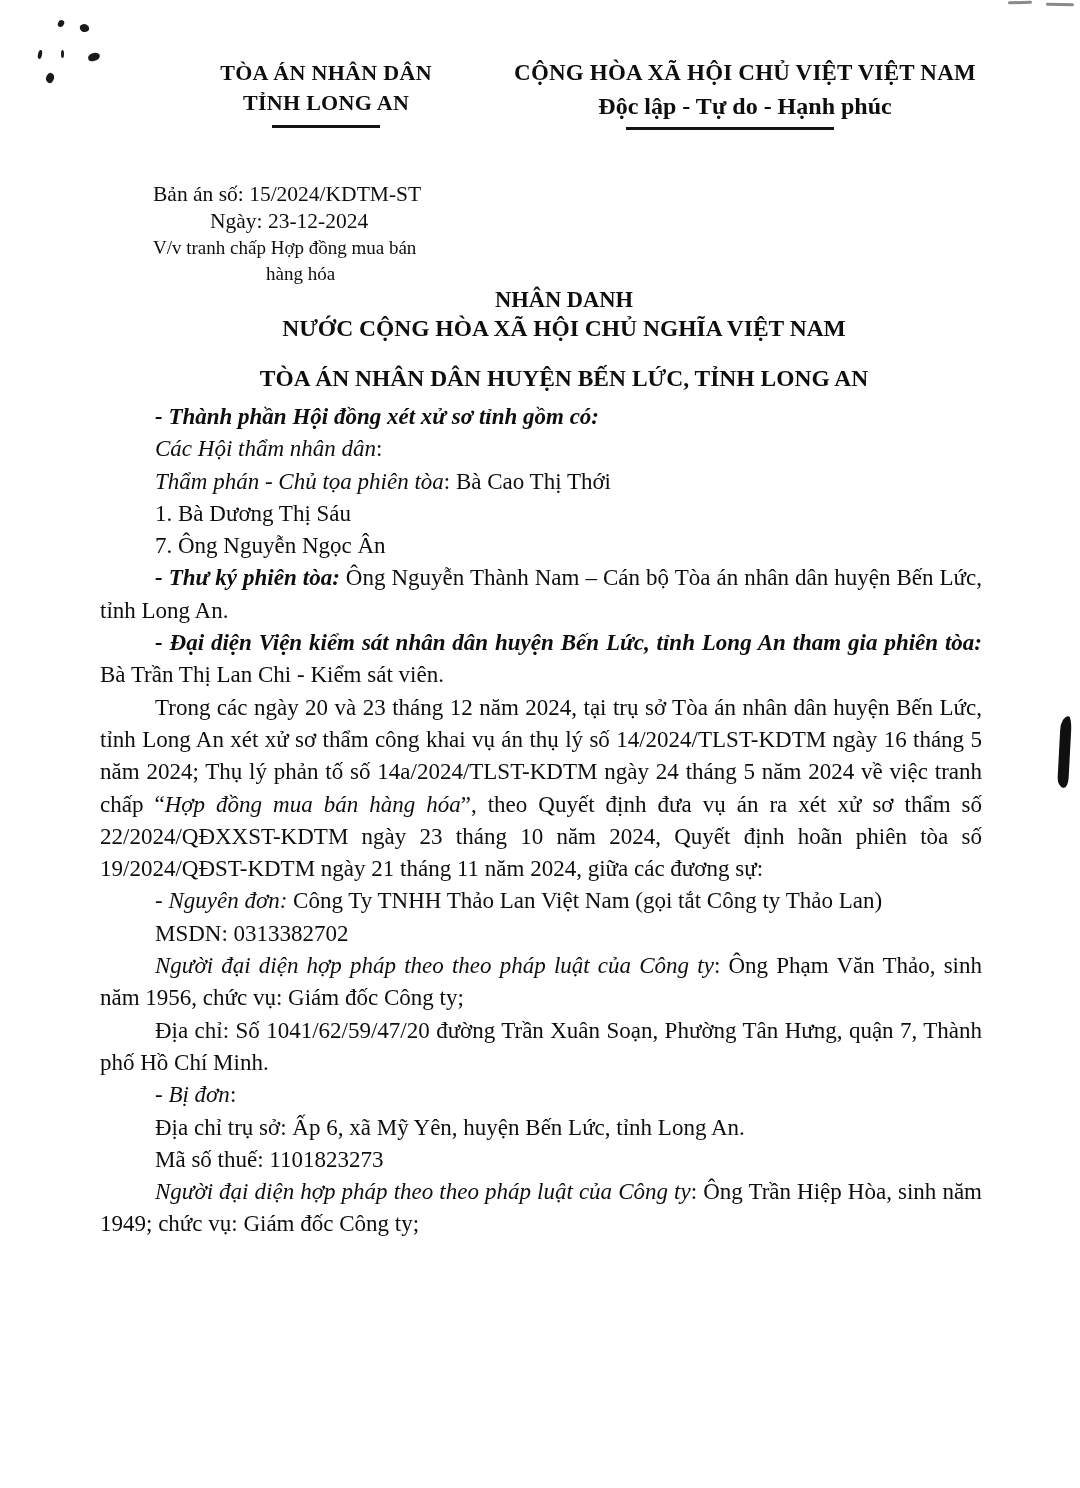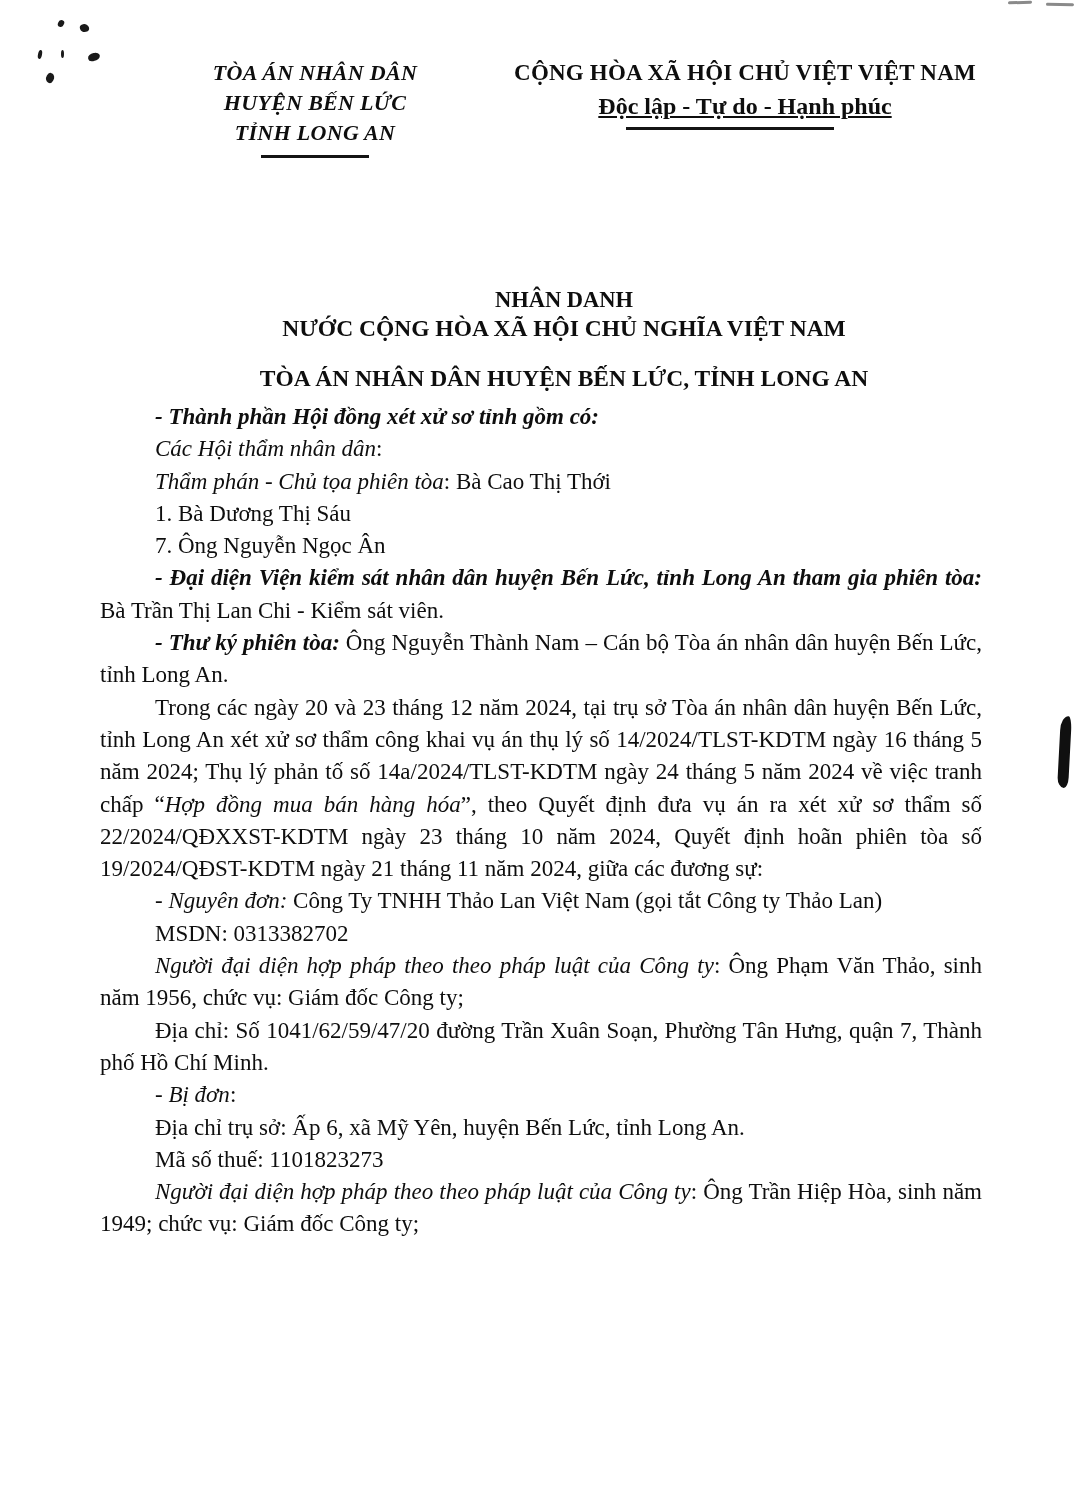--- a/index.html
+++ b/index.html
@@ -4,26 +4,26 @@
 <style>
   html,body{margin:0;padding:0;}
   body{
     width:1080px;height:1488px;background:#f7f7f5;
     font-family:"Liberation Serif","DejaVu Serif",serif;
     color:#0e0e0e;
   }
   .page{position:relative;width:1080px;height:1488px;background:#ffffff;overflow:hidden;}
 
   
-  .court-block{position:absolute;top:58px;left:156px;width:318px;text-align:center;
-    font-weight:bold;font-size:22px;line-height:30px;letter-spacing:.3px;font-style:italic;}
+  .court-block{position:absolute;top:58px;left:167px;width:318px;text-align:center;
+    font-weight:bold;font-size:22px;line-height:30px;letter-spacing:.3px;}
   .court-underline{width:108px;height:3px;background:#141414;margin:7px auto 0;}
   .republic-block{position:absolute;top:58px;left:470px;width:550px;text-align:center;font-weight:bold;}
   .republic-line1{font-size:23px;line-height:30px;letter-spacing:.2px;}
-  .republic-line2{font-size:24px;line-height:30px;margin-top:3px;text-decoration:underline;}
+  .republic-line2{font-size:24px;line-height:30px;margin-top:3px;}
   .republic-underline{width:208px;height:3px;background:#141414;margin:6px auto 0;transform:translateX(-15px);}
 
   
   .case-info{position:absolute;top:181px;left:153px;font-size:21.5px;line-height:27px;}
   .case-date{padding-left:57px;}
   .case-re1{font-size:19px;line-height:26px;}
   .case-re2{font-size:19px;line-height:25px;padding-left:113px;}
 
   
   .title-block{position:absolute;top:286px;left:100px;width:928px;text-align:center;font-weight:bold;}
@@ -63,53 +63,58 @@
   <div class="speck sp3"></div>
   <div class="speck sp4"></div>
   <div class="speck sp5"></div>
   <div class="speck sp6"></div>
   <div class="smudge sm1"></div>
   <div class="smudge sm2"></div>
   <div class="edge-stroke"></div>
 
   <div class="court-block">
     <div>TÒA ÁN NHÂN DÂN</div>
-    <div>HUYỆN BẾN LỨC</div>
     <div>TỈNH LONG AN</div>
     <div class="court-underline"></div>
   </div>
 
   <div class="republic-block">
     <div class="republic-line1">CỘNG HÒA XÃ HỘI CHỦ VIỆT VIỆT NAM</div>
     <div class="republic-line2">Độc lập - Tự do - Hạnh phúc</div>
     <div class="republic-underline"></div>
   </div>
 
+  <div class="case-info">
+    <div class="case-number">Bản án số: 15/2024/KDTM-ST</div>
+    <div class="case-date">Ngày: 23-12-2024</div>
+    <div class="case-re1">V/v tranh chấp Hợp đồng mua bán</div>
+    <div class="case-re2">hàng hóa</div>
+  </div>
 
   <div class="title-block">
     <div class="title-l1">NHÂN DANH</div>
     <div class="title-l2">NƯỚC CỘNG HÒA XÃ HỘI CHỦ NGHĨA VIỆT NAM</div>
     <div class="title-l3">TÒA ÁN NHÂN DÂN HUYỆN BẾN LỨC, TỈNH LONG AN</div>
   </div>
 
   <div class="body-text">
 
     <p><span class="bi">- Thành phần Hội đồng xét xử sơ tỉnh gồm có:</span></p>
 
     <p><span class="it">Các Hội thẩm nhân dân</span><span>:</span></p>
 
     <p><span class="it">Thẩm phán - Chủ tọa phiên tòa</span><span>: Bà Cao Thị Thới</span></p>
 
     <p>1. Bà Dương Thị Sáu</p>
 
     <p>7. Ông Nguyễn Ngọc Ân</p>
 
+    <p><span class="bi">- Thư ký phiên tòa:</span><span> Ông Nguyễn Thành Nam – Cán bộ Tòa án nhân dân huyện Bến Lức, tỉnh Long An.</span></p>
+
     <p><span class="bi">- Đại diện Viện kiểm sát nhân dân huyện Bến Lức, tỉnh Long An tham gia phiên tòa:</span><span> Bà Trần Thị Lan Chi - Kiểm sát viên.</span></p>
-
-    <p><span class="bi">- Thư ký phiên tòa:</span><span> Ông Nguyễn Thành Nam – Cán bộ Tòa án nhân dân huyện Bến Lức, tỉnh Long An.</span></p>
 
     <p><span>Trong các ngày 20 và 23 tháng 12 năm 2024, tại trụ sở Tòa án nhân dân huyện Bến Lức, tỉnh Long An xét xử sơ thẩm công khai vụ án thụ lý số 14/2024/TLST-KDTM ngày 16 tháng 5 năm 2024; Thụ lý phản tố số 14a/2024/TLST-KDTM ngày 24 tháng 5 năm 2024 về việc tranh chấp “</span><span class="it">Hợp đồng mua bán hàng hóa</span><span>”, theo Quyết định đưa vụ án ra xét xử sơ thẩm số 22/2024/QĐXXST-KDTM ngày 23 tháng 10 năm 2024, Quyết định hoãn phiên tòa số 19/2024/QĐST-KDTM ngày 21 tháng 11 năm 2024, giữa các đương sự:</span></p>
 
     <p><span class="it">- Nguyên đơn:</span><span> Công Ty TNHH Thảo Lan Việt Nam (gọi tắt Công ty Thảo Lan)</span></p>
 
 
     <p>MSDN: 0313382702</p>
 
     <p><span class="it">Người đại diện hợp pháp theo theo pháp luật của Công ty</span><span>:  Ông Phạm Văn Thảo, sinh năm 1956, chức vụ: Giám đốc Công ty;</span></p>
 

